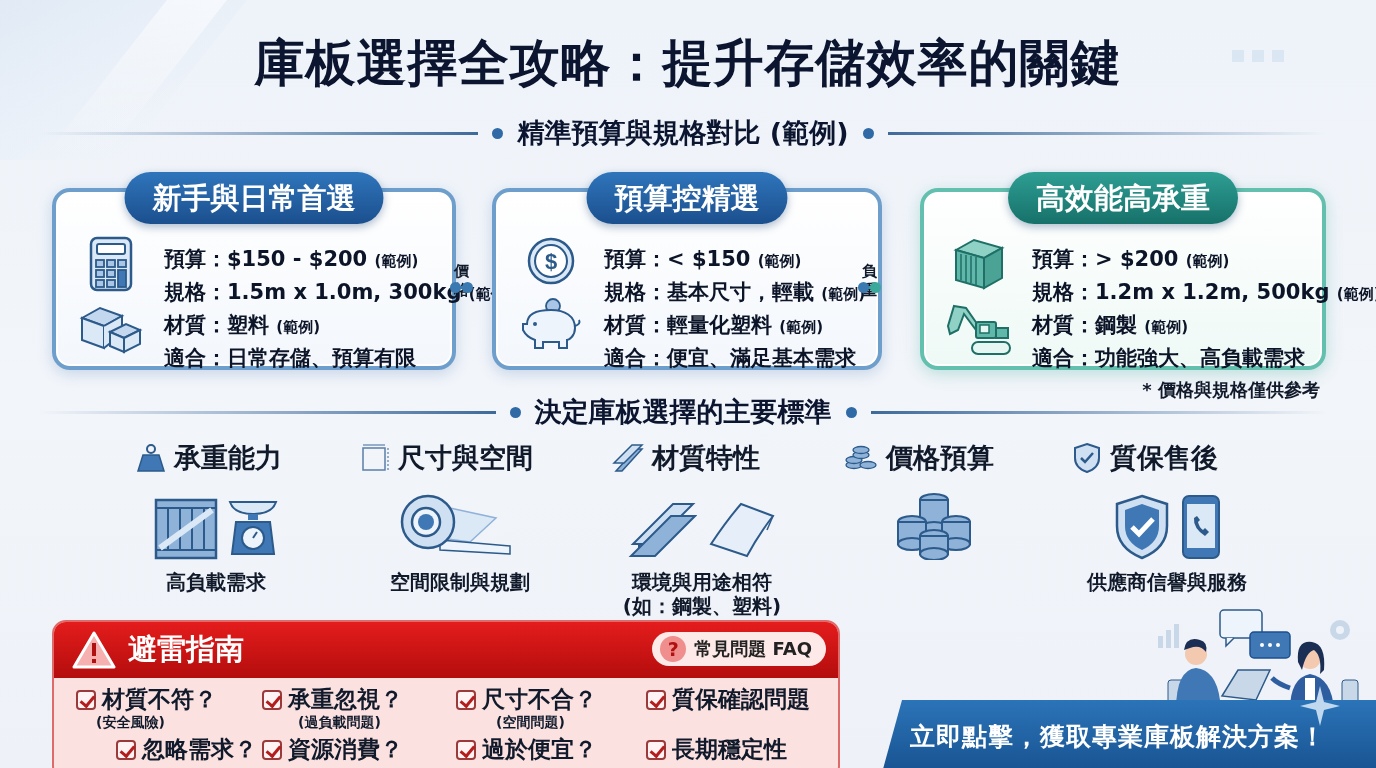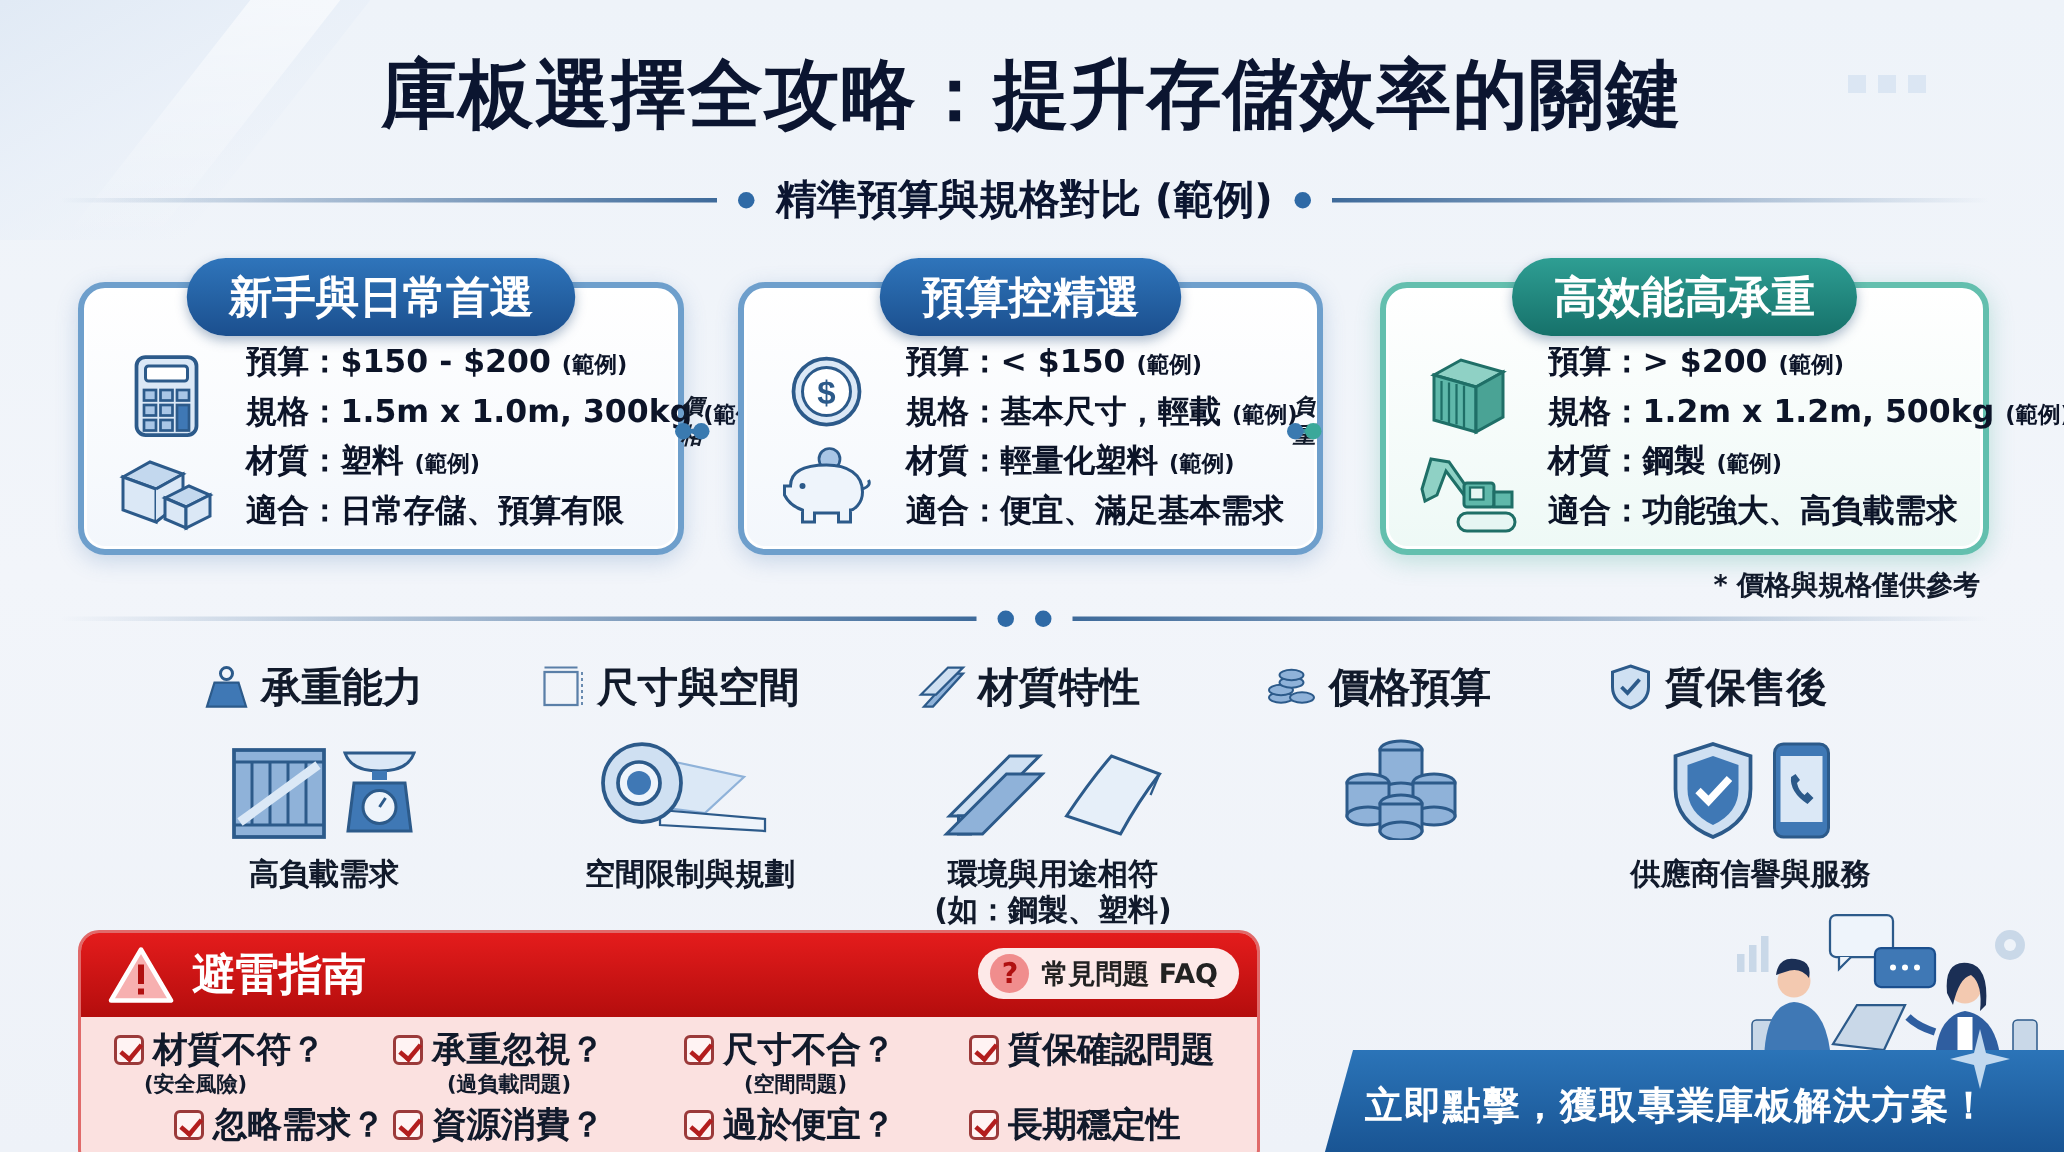--- a/index.html
+++ b/index.html
@@ -47,25 +47,25 @@
   .card.teal { border-color: #63bfae; box-shadow: 0 4px 16px rgba(60,170,150,.3), inset 0 0 0 2px #fff; background: linear-gradient(180deg,#ffffff 0%,#eef9f6 100%); }
   .card-title {
     position: absolute; top: -20px; left: 50%; transform: translateX(-50%);
     height: 52px; border-radius: 28px; padding: 0 28px;
     background: linear-gradient(180deg, #2f75bb 0%, #1b4f8e 100%);
     color: #fff; font-size: 29px; font-weight: 900; line-height: 52px; white-space: nowrap;
     box-shadow: 0 3px 8px rgba(20,60,110,.35);
   }
   .card.teal .card-title { background: linear-gradient(180deg, #2e9e93 0%, #16716a 100%); }
   .card-icons { position: absolute; left: 20px; top: 44px; width: 70px; display: flex; flex-direction: column; gap: 12px; align-items: center; }
-  .card-lines { position: absolute; left: 108px; top: 34px; }
+  .card-lines { position: absolute; left: 108px; top: 52px; }
   .card-line { font-size: 21px; font-weight: 700; line-height: 31px; white-space: nowrap; color: #0c1428; }
   .card-line small { font-size: 15px; font-weight: 700; }
 
-  .connector { position: absolute; top: 264px; height: 40px; width: 19px; font-style: italic; }
+  .connector { position: absolute; top: 264px; height: 40px; width: 19px; }
   .connector .lbl { position: absolute; top: -2px; left: 0; right: 0; text-align: center; font-size: 15px; font-weight: 800; }
   .connector .bar { position: absolute; top: 22px; left: 2px; right: 2px; height: 3px; background: #3a7ab0; }
   .connector .d { position: absolute; top: 18px; width: 11px; height: 11px; border-radius: 50%; background: #3a7ab0; }
   .connector.teal .bar { background: linear-gradient(90deg,#3a7ab0,#3aa89a); }
   .connector.teal .d.r { background: #3aa89a; }
 
   .footnote { position: absolute; right: 56px; top: 378px; font-size: 18px; font-weight: 800; }
 
   .criteria { position: absolute; top: 440px; }
   .crit-head { display: flex; align-items: center; gap: 8px; font-size: 27px; font-weight: 900; white-space: nowrap; }
@@ -225,20 +225,21 @@
     <div class="card-line"><span>材質：</span><span>鋼製</span> <small>(範例)</small></div>
     <div class="card-line"><span>適合：</span><span>功能強大、高負載需求</span></div>
   </div>
 </div>
 
 <div class="footnote">* 價格與規格僅供參考</div>
 
 <div class="section-head" style="top:397px;">
   <div class="line l"></div>
     <div class="dot"></div>
+  <div class="txt">決定庫板選擇的主要標準</div>
   <div class="dot"></div>
     <div class="line r"></div>
 </div>
 
 <div class="criteria" style="left:136px; width:160px;">
   <div class="crit-head">
     <svg width="30" height="30" viewBox="0 0 30 30">
         <circle cx="15" cy="6" r="4" fill="none" stroke="#2c5a8a" stroke-width="2"></circle>
         <path d="M7 12 L23 12 L28 28 L2 28 Z" fill="#3f78b5" stroke="#2c5a8a" stroke-width="1.5"></path>
       </svg>

